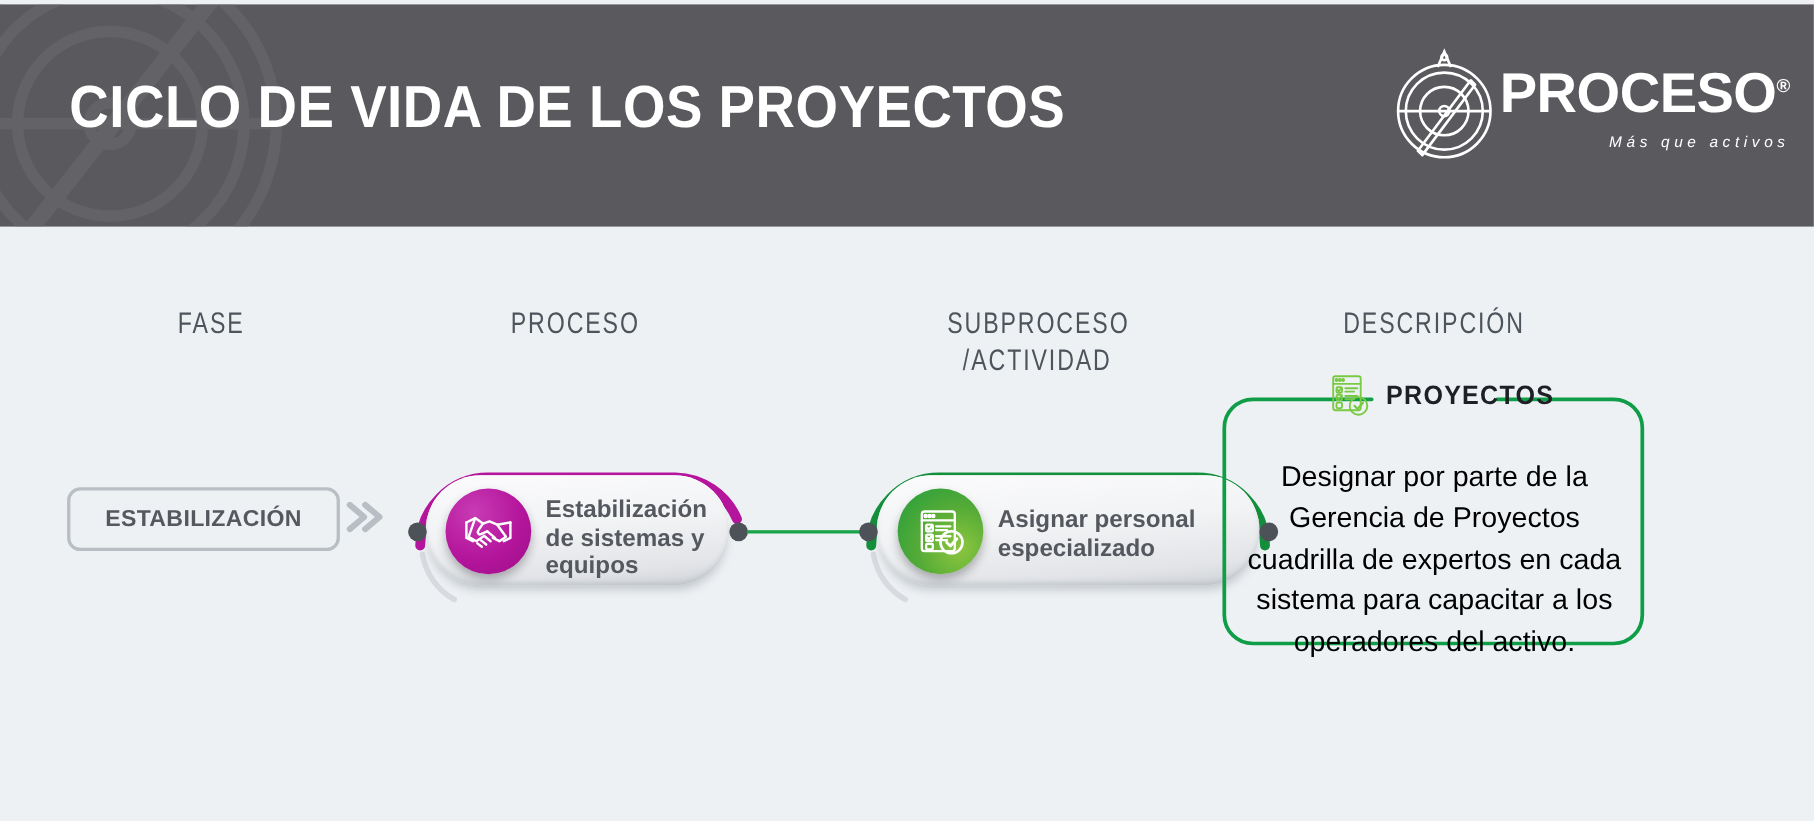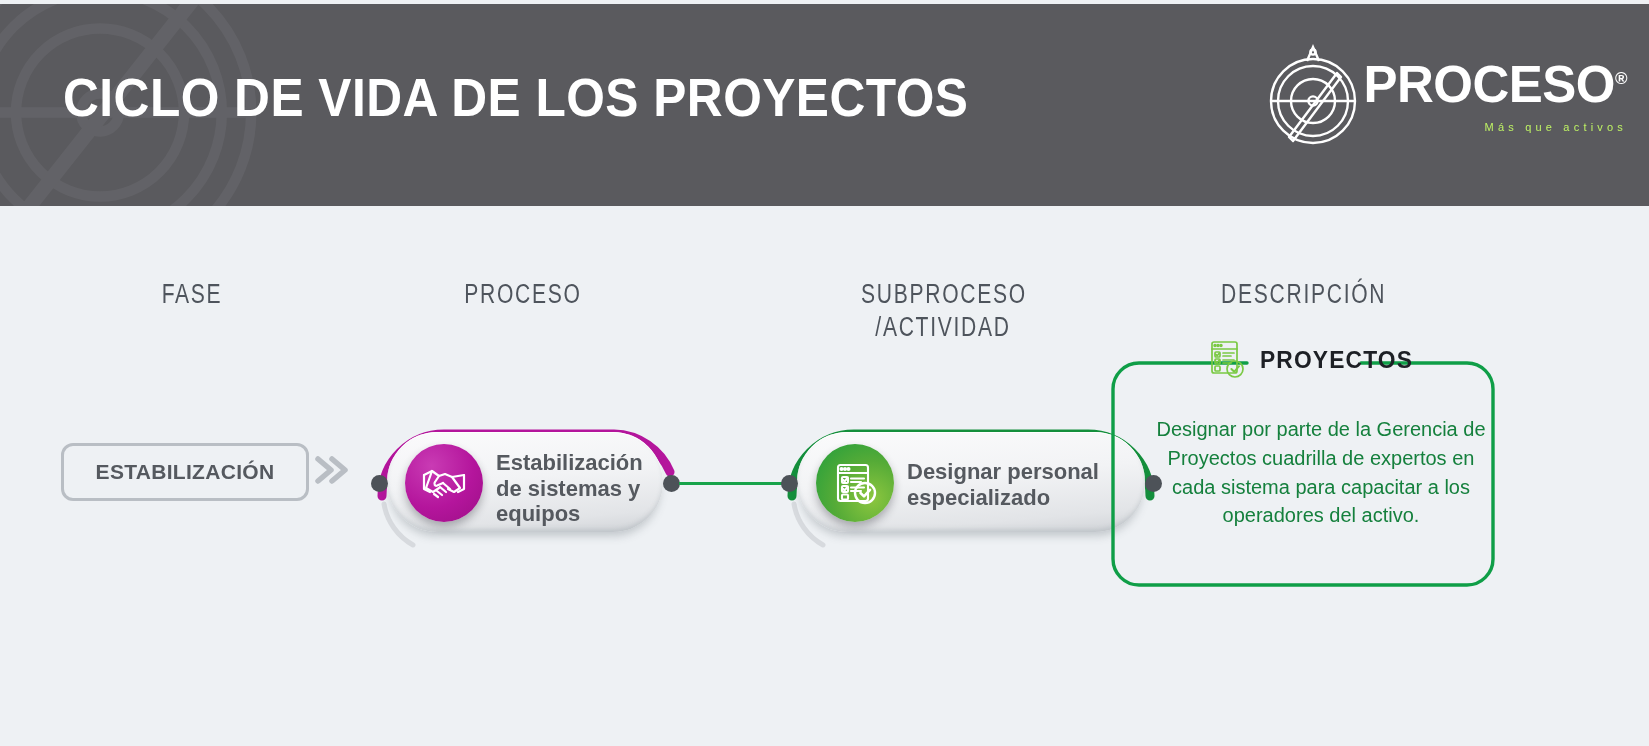--- a/index.html
+++ b/index.html
@@ -56,25 +56,26 @@
     letter-spacing: -.5px;
     white-space: nowrap;
     position: relative;
   }
   .brand-reg {
     font-size: 17px; vertical-align: super; font-weight: bold;
   }
   .brand-tagline {
     margin-top: 11px;
     align-self: flex-end;
-    font-size: 11px;
-    color: #bef264;
+    font-size: 14px;
+    color: #ffffff;
     letter-spacing: 4.2px;
     white-space: nowrap;
     font-weight: normal;
+    font-style: italic;
   }
 
   
   .col-head {
     position: absolute;
     font-family: "Liberation Sans Narrow", "Liberation Sans", sans-serif;
     font-weight: 300;
     font-size: 27px;
     letter-spacing: 2.2px;
     color: #4e545c;
@@ -170,24 +171,24 @@
     font-family: "Liberation Sans Narrow", "Liberation Sans", sans-serif;
     font-size: 24px; font-weight: bold;
     letter-spacing: 1.2px;
     color: #1d2025;
     white-space: nowrap;
     transform: scaleX(.95);
   }
   .desc-icon { position: absolute; left: 104px; top: -24px; width: 40px; height: 42px; }
   .desc-text {
     position: absolute;
-    left: 43px; top: 52px; width: 348px;
-    font-size: 20px;
+    left: 26px; top: 52px; width: 348px;
+    font-size: 26px;
     line-height: 1.44;
-    color: #15803d;
+    color: #000000;
     text-align: center;
   }
 </style>
 </head>
 <body>
 
 <div class="page">
 
   <div class="header">
 
@@ -304,21 +305,21 @@
           <line x1="21" y1="20.5" x2="34" y2="20.5"></line>
           <line x1="21" y1="24" x2="31" y2="24"></line>
           <line x1="21" y1="29.5" x2="34" y2="29.5"></line>
           <line x1="21" y1="33" x2="31" y2="33"></line>
           <circle cx="35" cy="35" r="10" fill="none" stroke="#ffffff" stroke-width="2.4"></circle>
           <path d="M30.5 35 L34 38.4 L40 31.8" stroke-width="2.6"></path>
         </g>
       </svg>
     </div>
 
-    <div class="node-label" style="left:907px; top:459px; width:230px; white-space:pre-line;">Designar personal
+    <div class="node-label" style="left:907px; top:459px; width:230px; white-space:pre-line;">Asignar personal
 especializado</div>
 
     <div class="dot" style="left:781px; top:475px;"></div>
     <div class="dot" style="left:1145px; top:475px;"></div>
   </div>
 
   <div class="desc-box">
 
     <svg style="position:absolute; left:-9px; top:-9px; width:416px; height:240px;" viewBox="0 0 416 240">
       <path d="M152 9 L44 9 A26 26 0 0 0 18 35 L18 205 A26 26 0 0 0 44 231 L372 231 A26 26 0 0 0 398 205 L398 35 A26 26 0 0 0 372 9 L266 9" fill="none" stroke="#0f9e47" stroke-width="3.4" stroke-linecap="round"></path>

